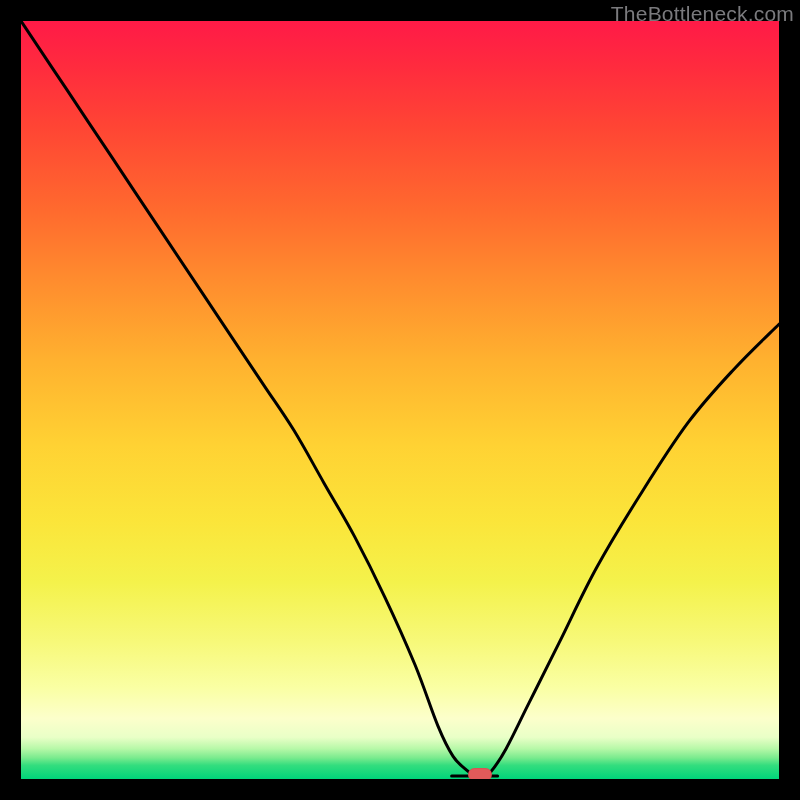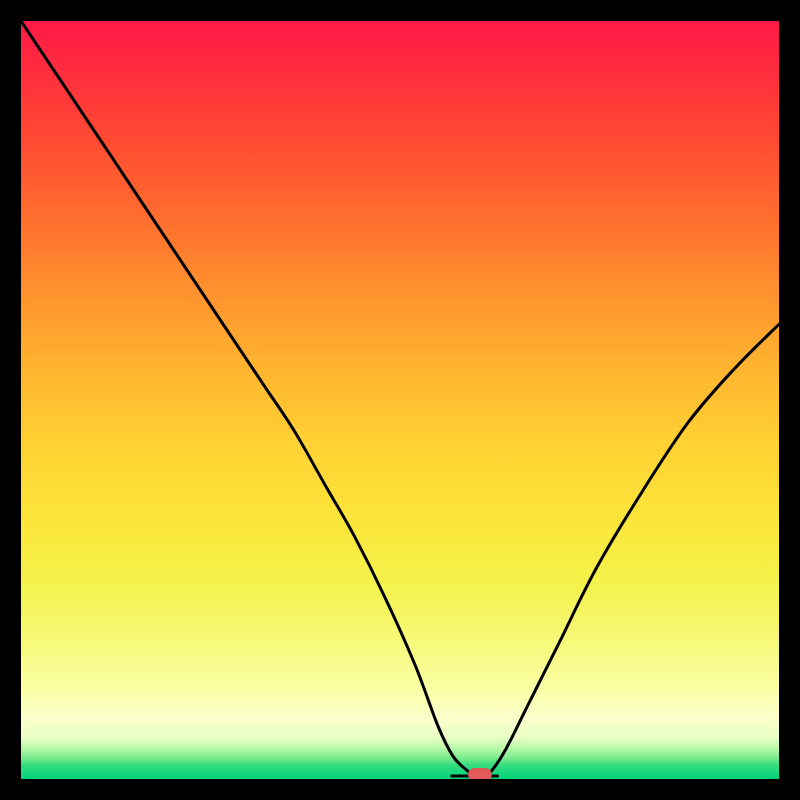--- a/index.html
+++ b/index.html
@@ -83,13 +83,14 @@
 
     <svg class="curve" viewBox="0 0 758 758" preserveAspectRatio="none">
       <path id="curve-path" fill="none" stroke="#000" stroke-width="3" stroke-linecap="round" stroke-linejoin="round" d="M 0.0 0.0 C 8.2 12.3 29.1 43.7 45.5 68.2 C 61.9 92.8 74.6 111.9 91.0 136.4 C 107.3 161.0 120.1 180.1 136.4 204.7 C 152.8 229.2 168.3 252.4 181.9 272.9 C 195.6 293.3 201.3 302.0 212.2 318.4 C 223.2 334.7 231.6 347.5 242.6 363.8 C 253.5 380.2 262.0 391.6 272.9 409.3 C 283.8 427.1 292.3 443.3 303.2 462.4 C 314.1 481.5 322.6 495.0 333.5 515.4 C 344.4 535.9 352.9 552.9 363.8 576.1 C 374.8 599.3 384.6 621.1 394.2 644.3 C 403.7 667.5 410.1 688.6 416.9 704.9 C 423.7 721.3 426.6 727.1 432.1 735.3 C 437.5 743.4 442.4 746.3 447.2 750.4 C 452.0 754.5 454.5 758.0 458.6 758.0 C 462.7 758.0 465.2 755.9 470.0 750.4 C 474.7 745.0 478.3 740.0 485.1 727.7 C 491.9 715.4 498.3 701.3 507.9 682.2 C 517.4 663.1 525.9 646.1 538.2 621.6 C 550.5 597.0 561.1 573.0 576.1 545.8 C 591.1 518.5 605.2 495.9 621.6 470.0 C 637.9 444.0 650.7 423.6 667.0 401.7 C 683.4 379.9 696.1 366.4 712.5 348.7 C 728.9 330.9 749.8 311.4 758.0 303.2"></path>
 
       <path id="flat-path" fill="none" stroke="#000" stroke-width="3" stroke-linecap="round" d="M 430.6 755 L 476.6 755"></path>
     </svg>
 
     <div class="minpoint" id="minpoint" style="left: 446.59px; top: 747px; background: rgb(226, 90, 90);"></div>
   </div>
 
+  <div class="watermark">TheBottleneck.com</div>
 </div>
 
 </body></html>

